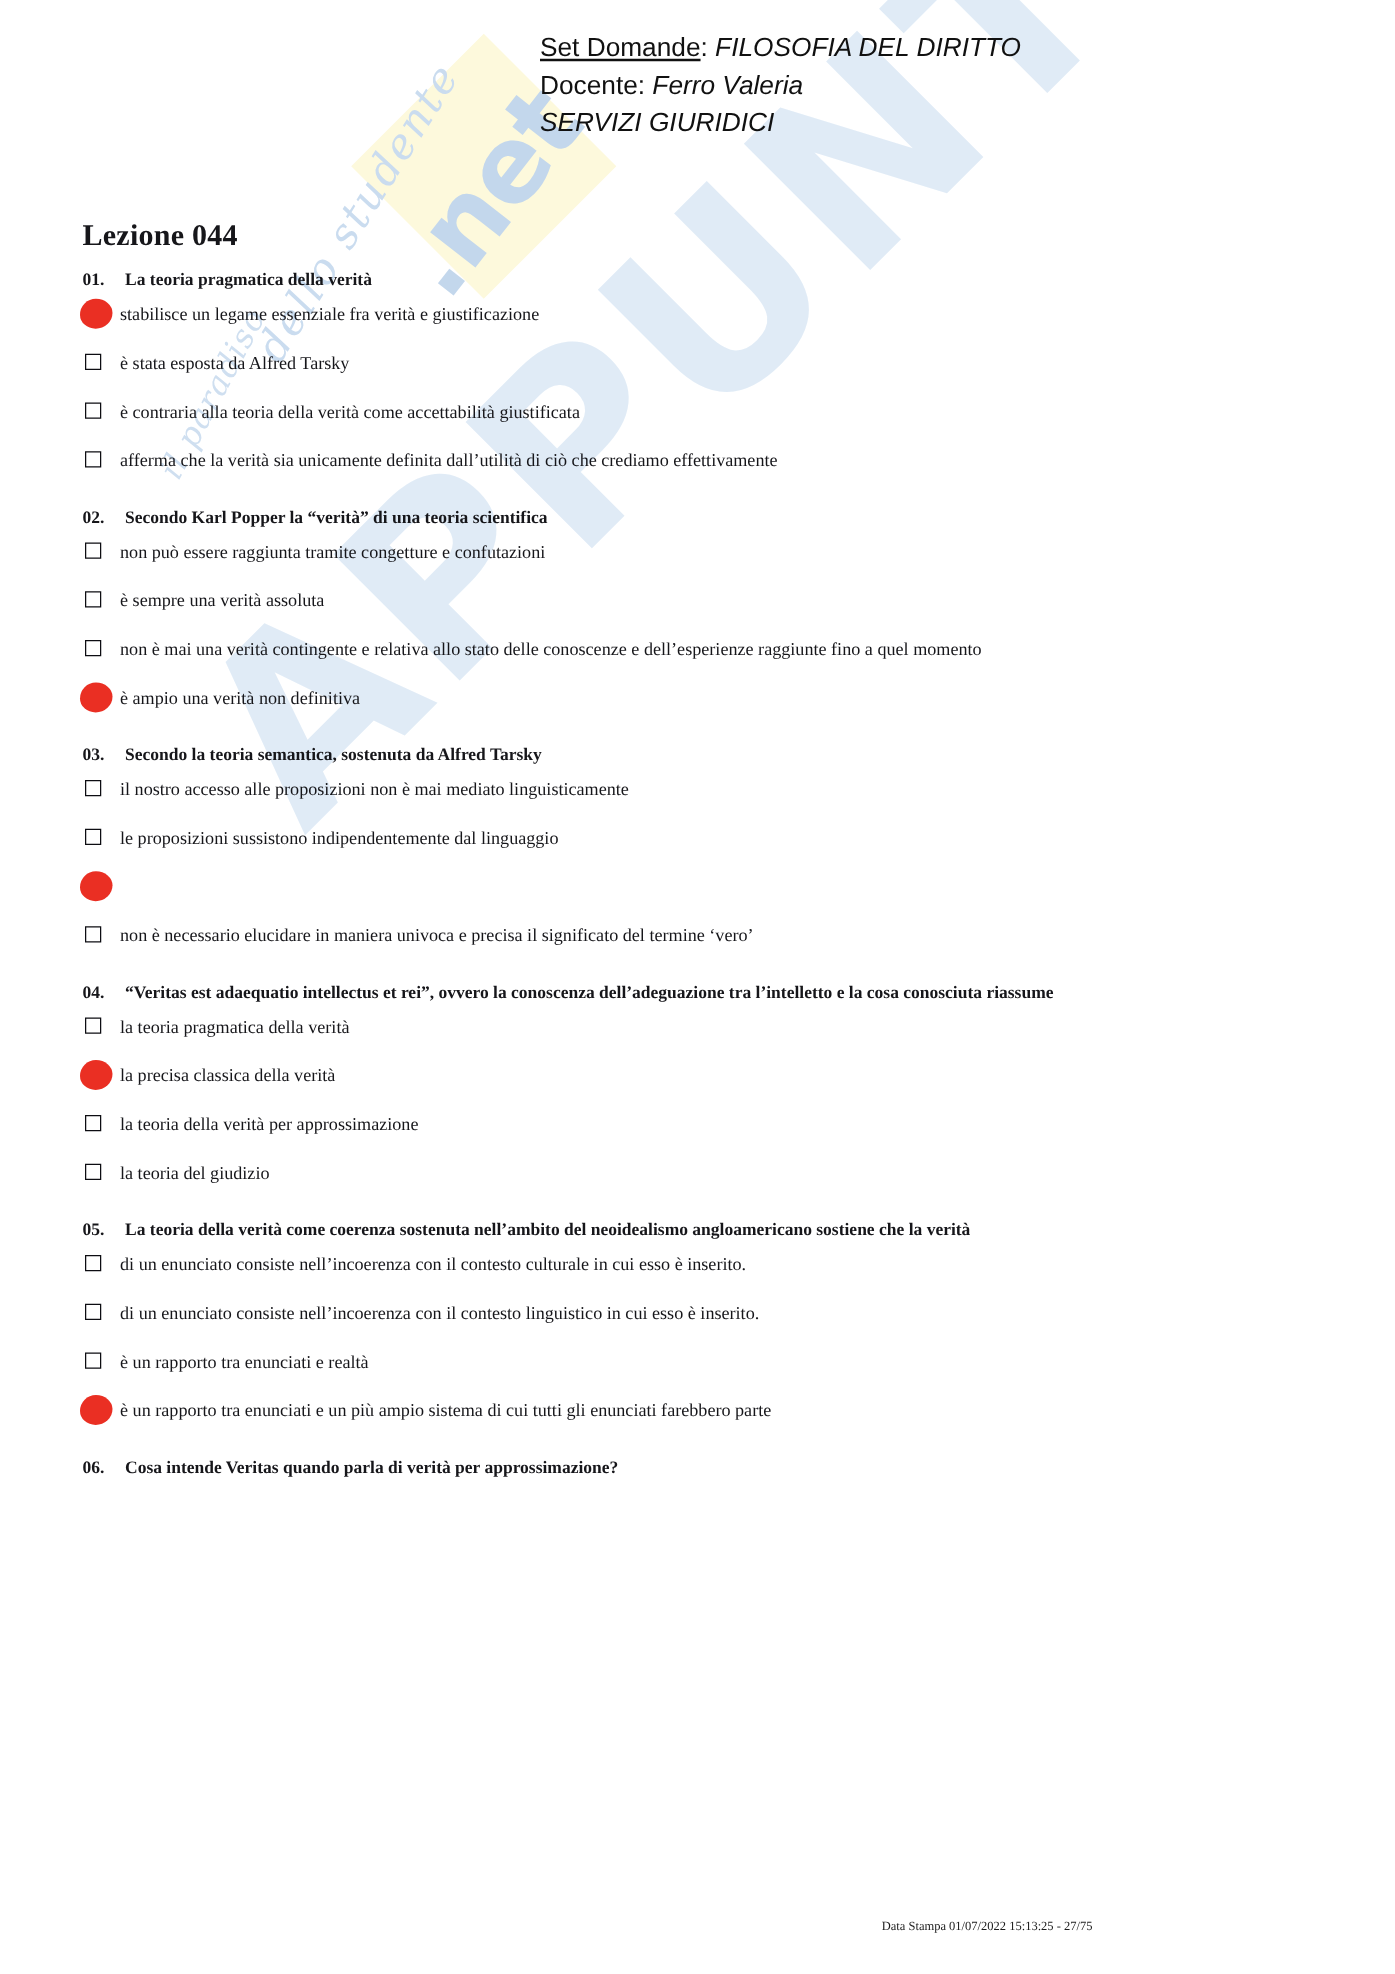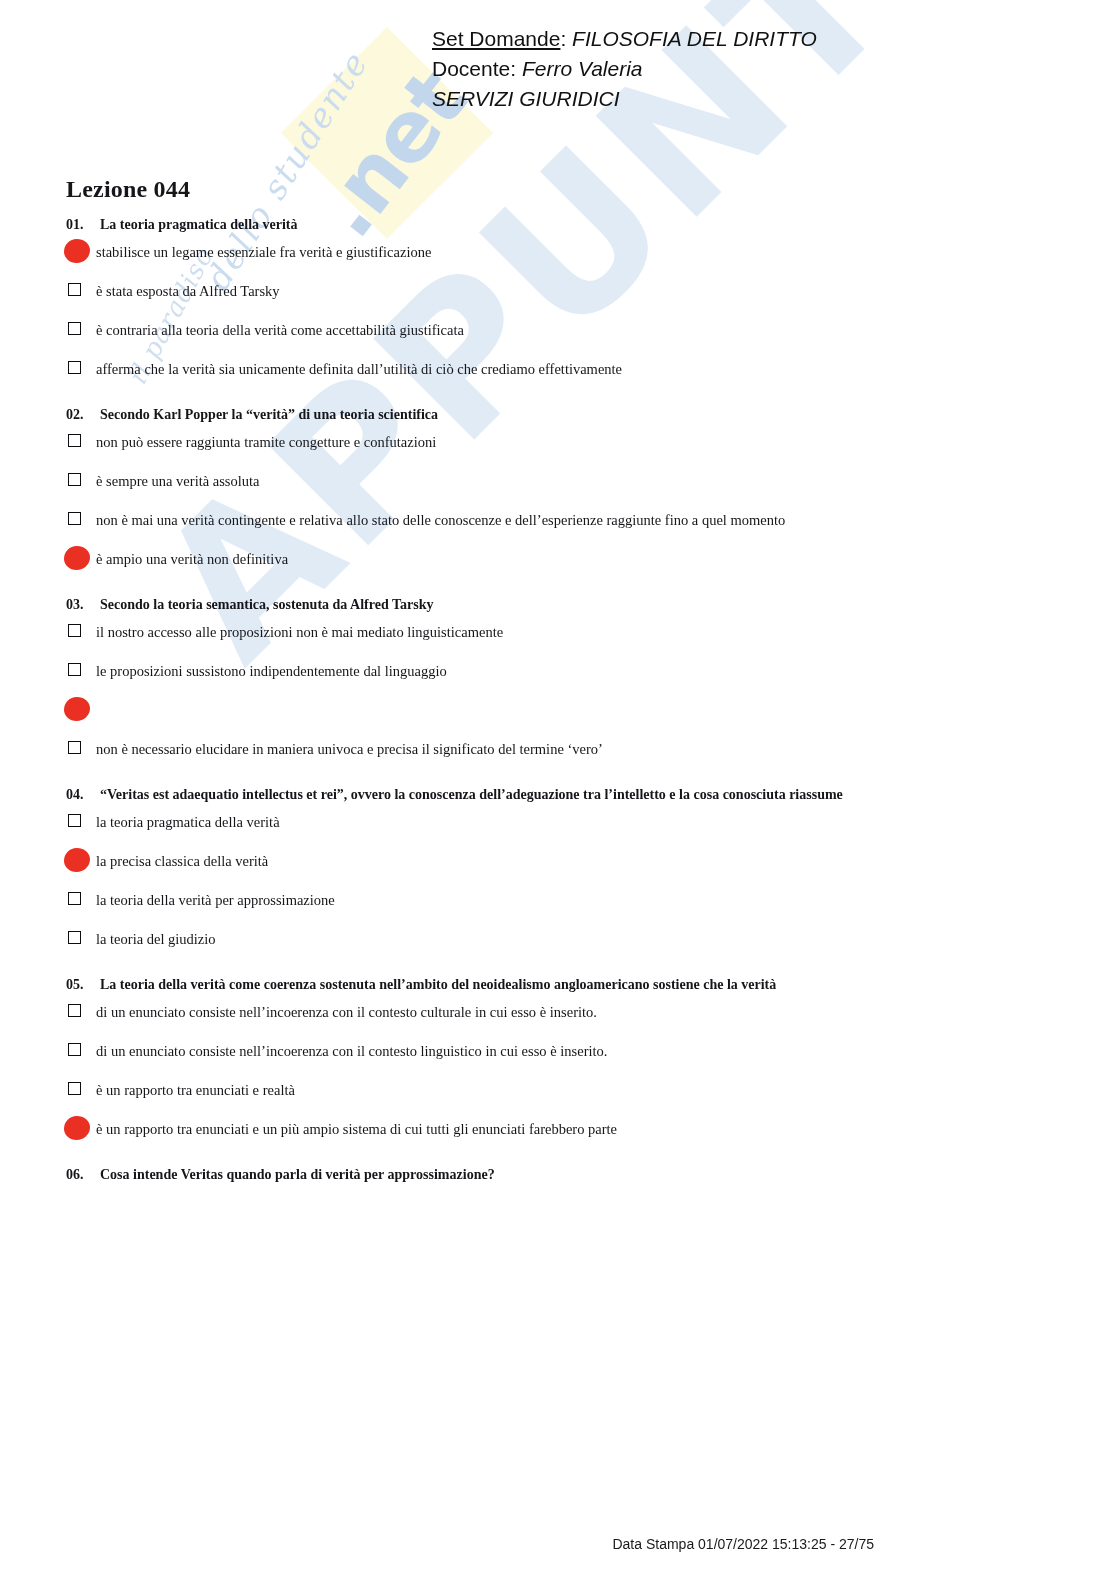--- a/index.html
+++ b/index.html
@@ -168,22 +168,22 @@
     background: #ea2f23;
     border-radius: 49% 51% 52% 48% / 53% 47% 53% 47%;
   }
   .opt-text { display: inline-block; }
 
   
   .doc-footer {
     position: absolute;
     right: 30px;
     top: 1536px;
-    font-family: Liberation Sans, sans-serif;
-    font-size: 14px;
+    font-family: Liberation Serif, serif;
+    font-size: 10px;
     color: #1a1a1a;
     white-space: nowrap;
   }
 </style>
 </head>
 <body>
 
 <div class="watermark">
   <div class="wm-yellow"></div>
   <div class="wm-bigletters">APPUNTI</div>

